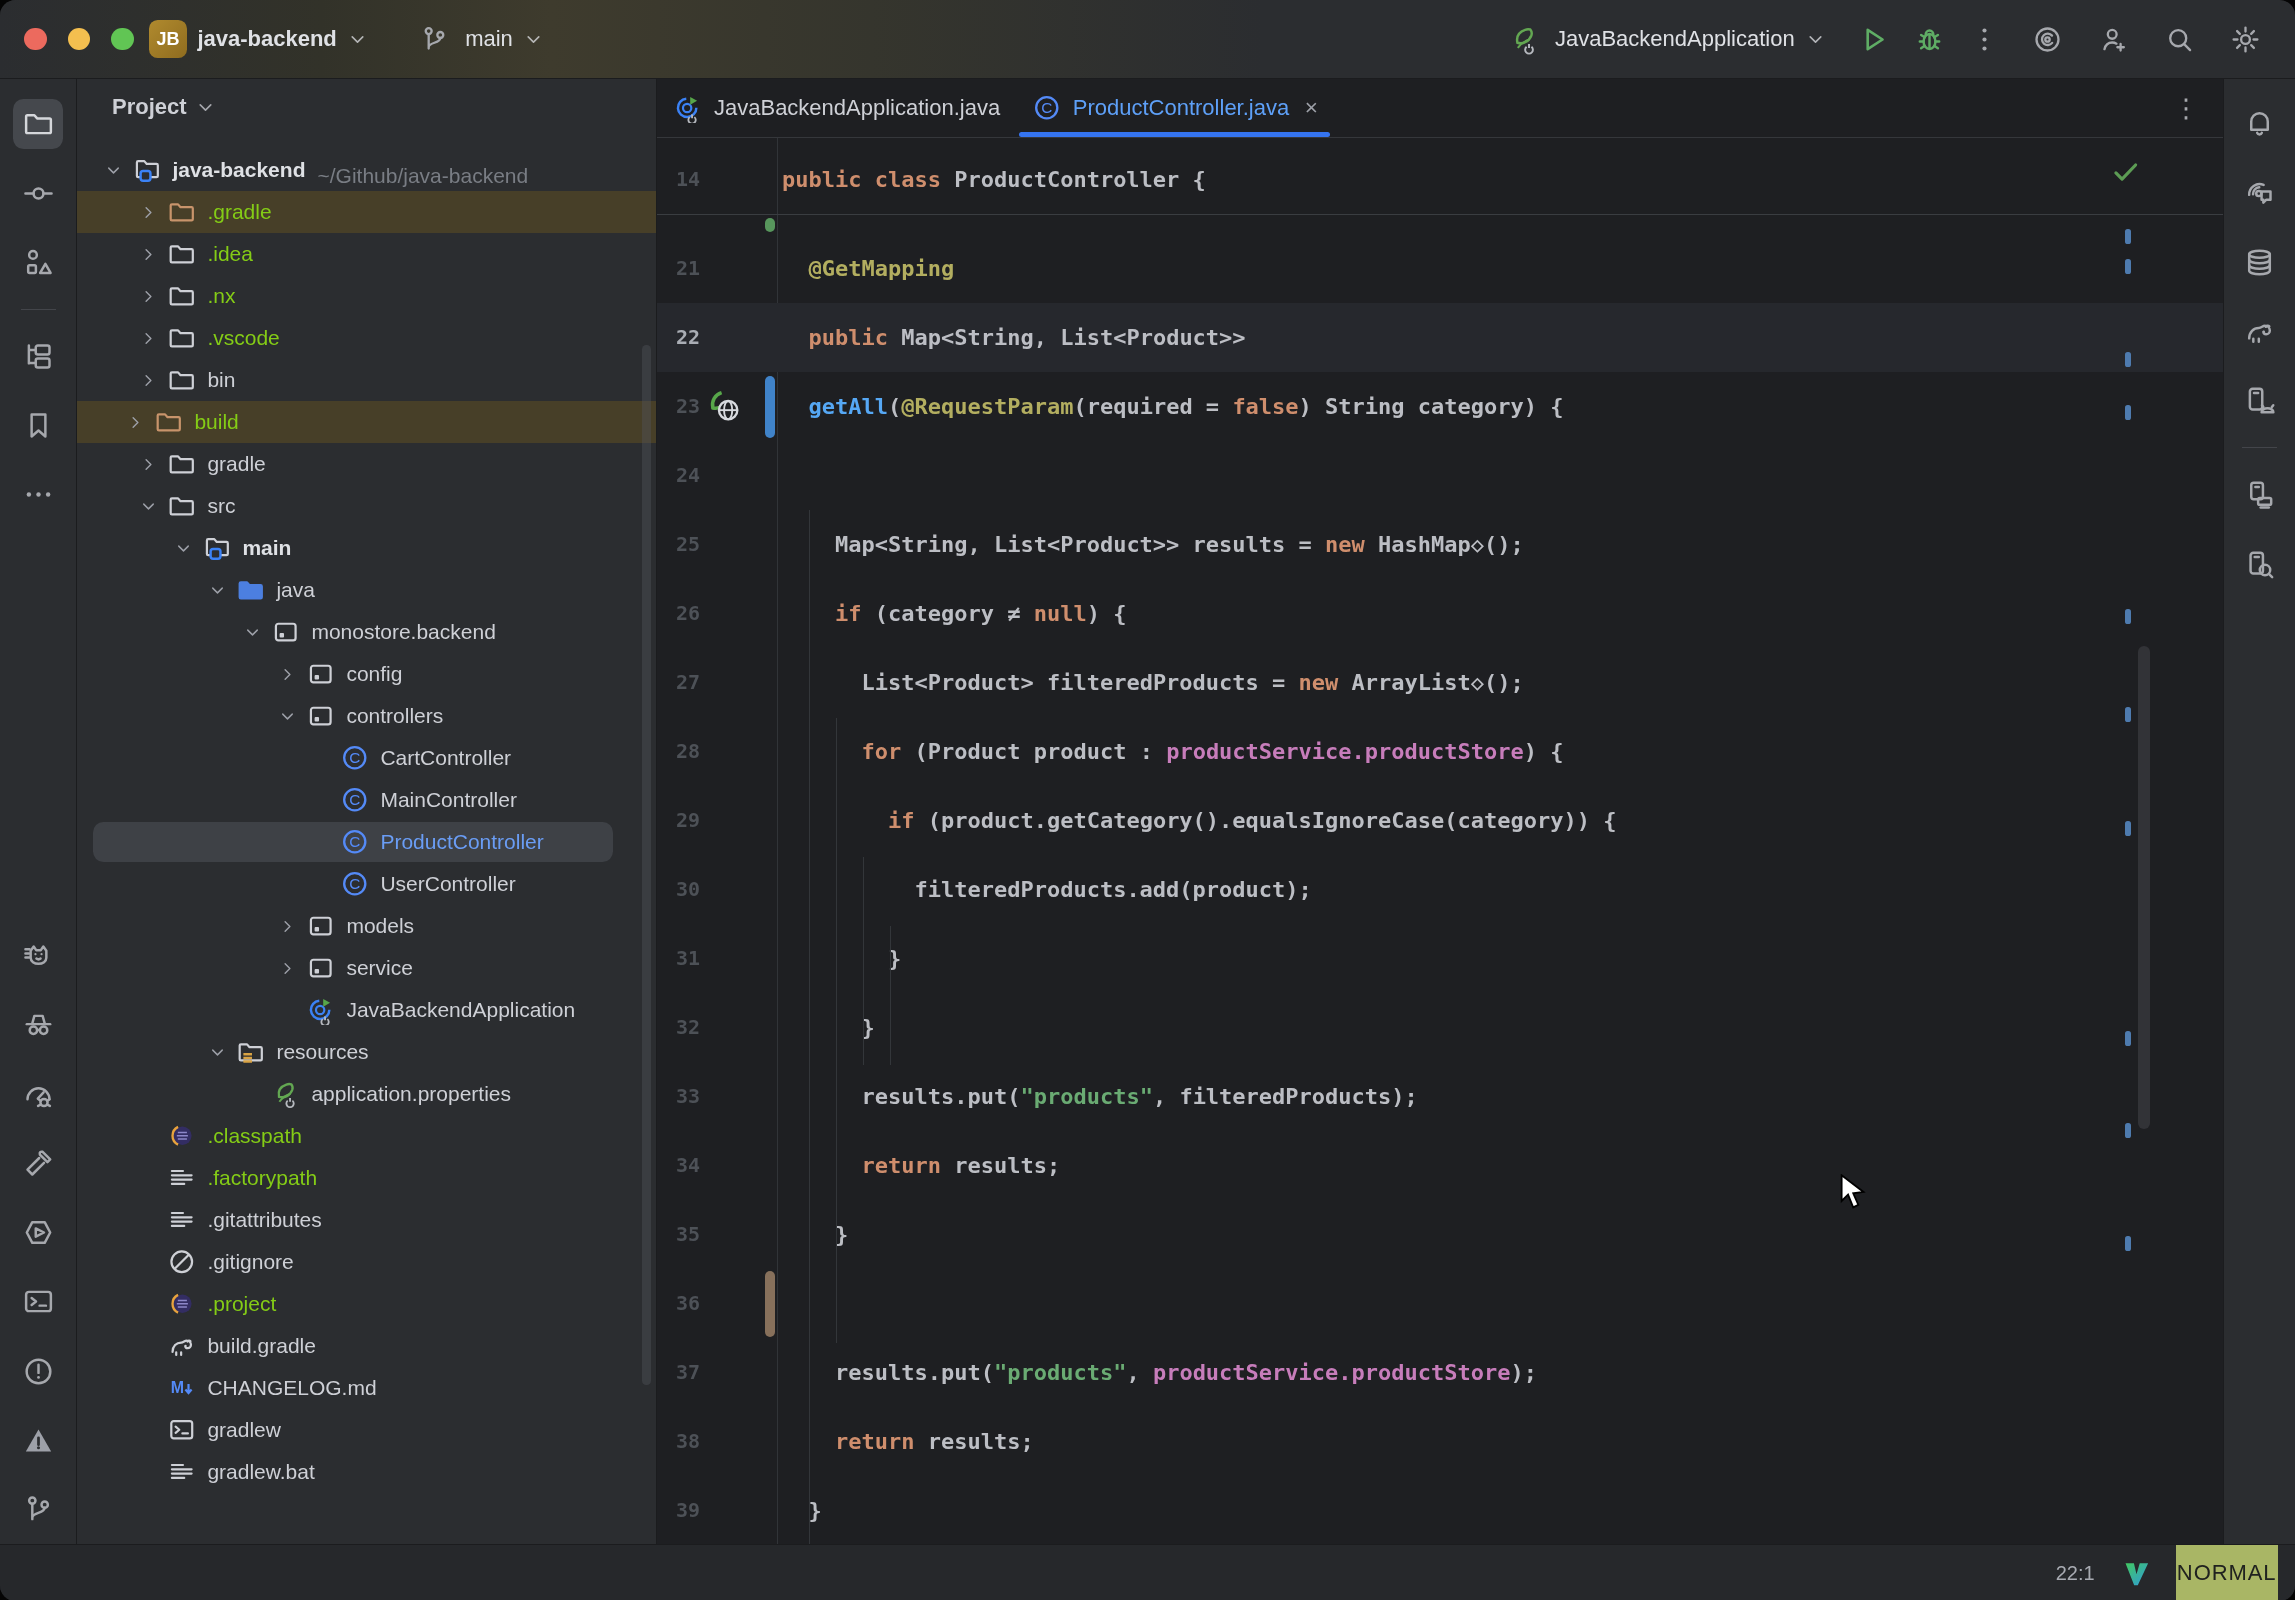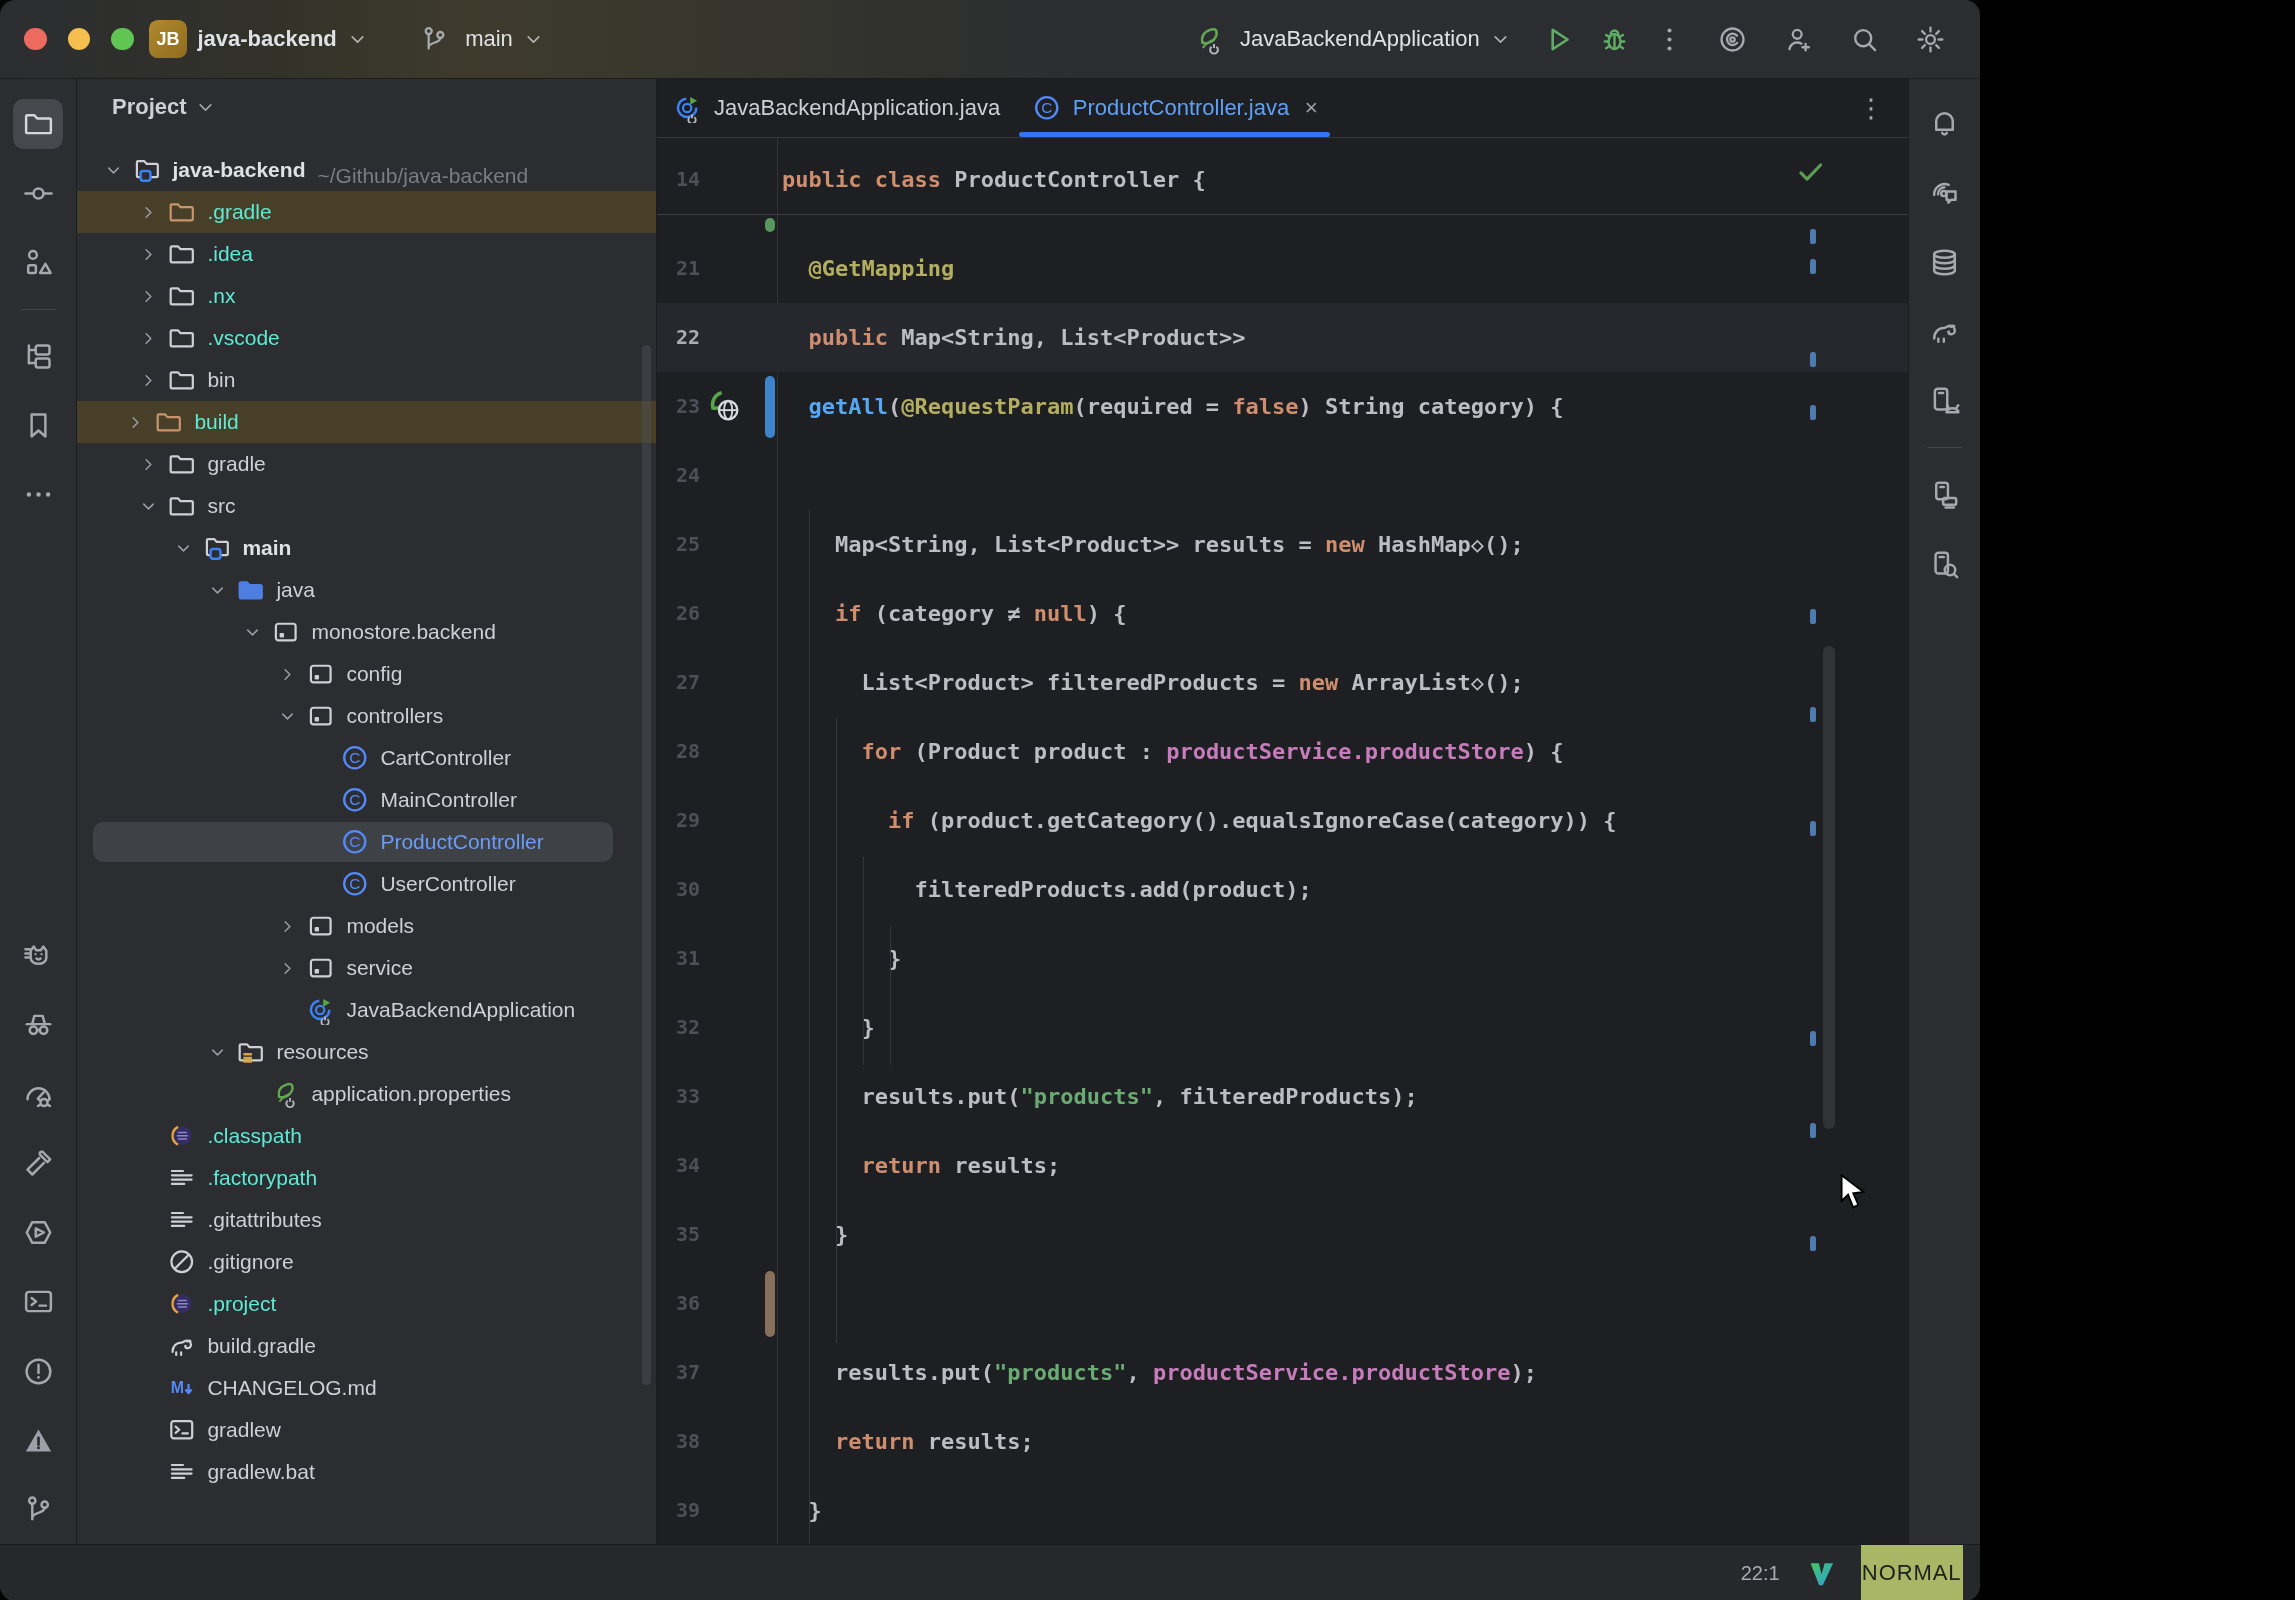--- a/index.html
+++ b/index.html
@@ -1,17 +1,17 @@
 <!DOCTYPE html>
 <html style="font-size:14px"><head>
 <meta charset="utf-8">
 <style>
   html,body{margin:0;padding:0;background:#000;width:2295px;height:1601px;overflow:hidden;
     font-family:"Liberation Sans",sans-serif;-webkit-font-smoothing:antialiased;}
-  .page{position:relative;width:1980px;height:1601px;background:#050505;}
+  .page{position:relative;width:2295px;height:1601px;background:#050505;}
   .window{position:absolute;inset:0;border-radius:15.6px;overflow:hidden;background:#1E1F22;
     display:flex;flex-direction:column;}
   
   .titlebar{height:78px;flex:0 0 78px;display:flex;align-items:center;
     background:linear-gradient(90deg,#2b2d30 0%,#323229 14%,#3e3b2d 24%,#35352d 38%,#2b2d30 55%,#2b2d30 100%);
     border-bottom:0.9px solid #1b1c1e;color:#DFE1E5;font-size:22px;}
   .traffic{display:flex;gap:21px;margin:0 0 0 24px;width:113px;flex:0 0 auto;}
   .tl{width:22.6px;height:22.6px;border-radius:50%;}
   .widget{display:flex;align-items:center;gap:10.4px;padding:7px 12px;border-radius:8.7px;cursor:default;}
   .jb-badge{width:38px;height:38px;border-radius:8.7px;background:linear-gradient(135deg,#b08a2e,#8f6c1f);
@@ -41,21 +41,21 @@
     font-size:22px;gap:8.7px;}
   .tree-rows{padding-top:14px;}
   .trow{height:42px;display:flex;align-items:center;font-size:21px;position:relative;white-space:nowrap;}
   .trow .inner{display:flex;align-items:center;height:42px;}
   .trow.olive{background:#473f28;}
   .sel-box{position:absolute;left:15.6px;right:43px;top:0.9px;bottom:0.9px;background:#3E4146;border-radius:10.4px;}
   .chevslot{width:35px;flex:0 0 35px;display:flex;justify-content:center;color:#9DA0A8;}
   .chevslot svg{width:19px;height:19px}
   .ticon{width:31px;height:31px;margin-right:10.4px;flex:0 0 31px;display:flex;align-items:center;justify-content:center;}
   .ticon svg{width:29.5px;height:29.5px}
-  .t-default{color:#CED0D6}.t-ignored{color:#5eead4}.t-open{color:#6A9DF5}
+  .t-default{color:#CED0D6}.t-ignored{color:#84cc16}.t-open{color:#6A9DF5}
   .t-bold{font-weight:bold;color:#DFE1E5}
   .t-suffix{color:#797D84;margin-left:12px;margin-top:12px;}
   .tree-sb{position:absolute;right:5.2px;top:266px;width:8.7px;height:1040px;border-radius:4.3px;background:#53565c66;}
   
   .editor-col{flex:1;display:flex;flex-direction:column;background:#1E1F22;min-width:0;position:relative;}
   .tabbar{height:58px;flex:0 0 58px;display:flex;align-items:center;border-bottom:0.9px solid #35373b;
     font-size:22px;color:#CED0D6;position:relative;}
   .tab{display:flex;align-items:center;gap:10.4px;height:58px;padding:0 15.6px;position:relative;cursor:pointer;}
   .tab .ticon{margin-right:0}
   .tab.active{color:#5EA0F8;}

